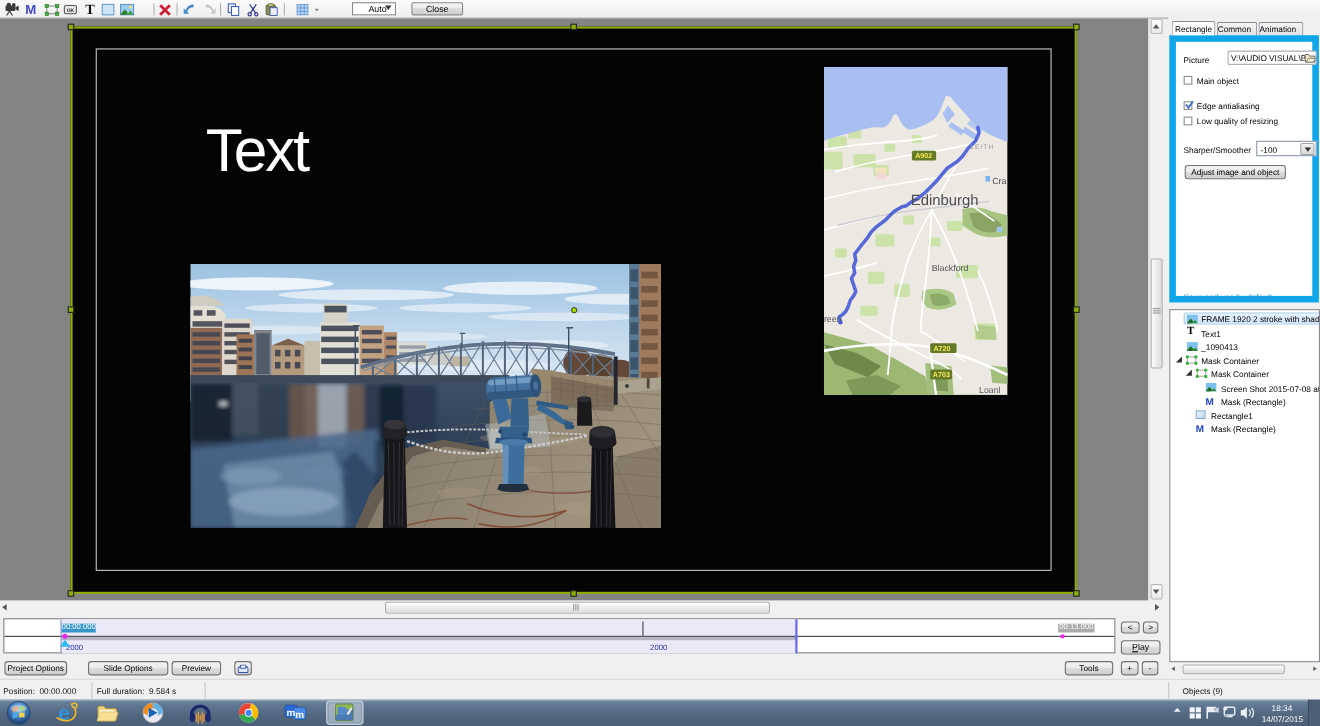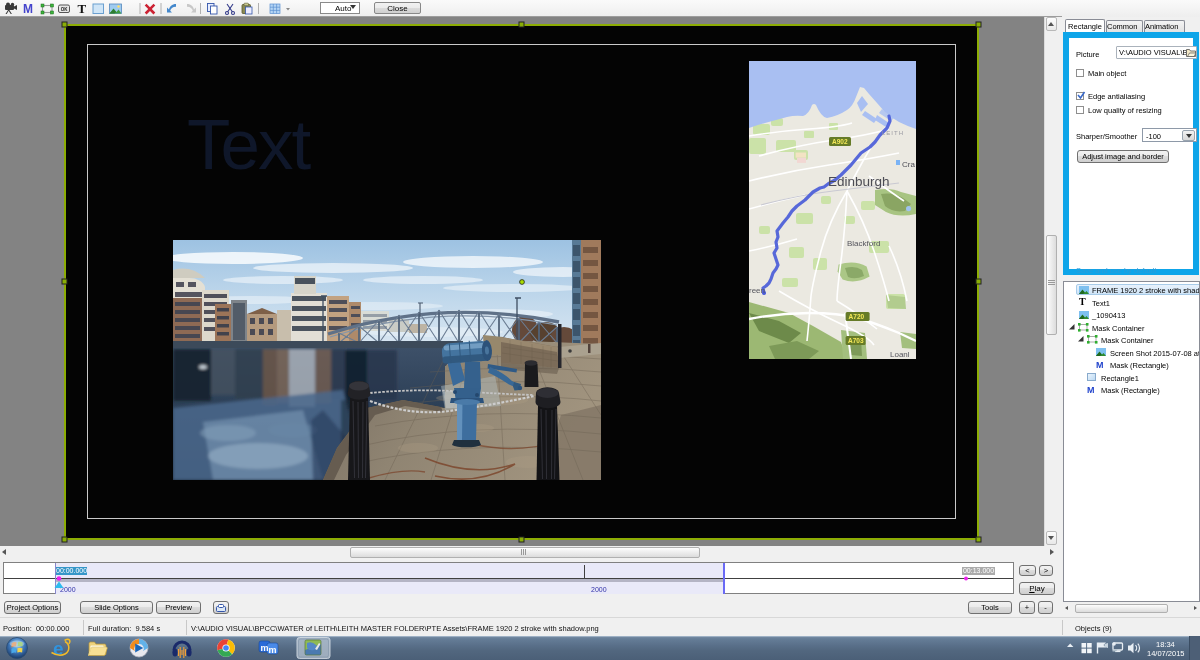--- a/index.html
+++ b/index.html
@@ -91,21 +91,21 @@
 
   <div class="btn7" style="left:374px;top:2px;width:47px;height:12px;line-height:11px;font-size:8px;border-radius:2px;border-color:#888">Close</div>
 </div>
 
 <div class="abs" id="canvas" style="left:0;top:17px;width:1044px;height:529px;background:#838383;overflow:hidden">
 
   <div class="abs" style="left:64px;top:7px;width:915px;height:516px;background:#040404;border:2px solid #8dad05"></div>
 
   <div class="abs" style="left:87px;top:27px;width:869px;height:475px;border:1.5px solid #c9c9c9"></div>
 
-  <div class="abs" style="left:187px;top:87px;color:#0f172a;font-size:71px;letter-spacing:-2px">Text</div>
+  <div class="abs" style="left:187px;top:87px;color:#ffffff;font-size:55px;letter-spacing:-2px">Text</div>
 
   <svg class="abs" id="photo" style="left:173px;top:223px" width="428" height="240" viewBox="0 0 428 240">
     <defs>
       <linearGradient id="sky" x1="0" y1="0" x2="0" y2="1">
           <stop offset="0" stop-color="#9dc2e2"></stop>
           <stop offset=".5" stop-color="#c2d9ec"></stop>
           <stop offset="1" stop-color="#e2ecf4"></stop>
         </linearGradient>
       <linearGradient id="wat" x1="0" y1="0" x2="0" y2="1">
           <stop offset="0" stop-color="#3d5068"></stop>
@@ -543,21 +543,20 @@
   <div class="btn7" style="left:968px;top:4px;width:44px;height:13px;line-height:12px">Tools</div>
   <div class="btn7" style="left:1019px;top:4px;width:16px;height:13px;line-height:12px">+</div>
   <div class="btn7" style="left:1038px;top:4px;width:15px;height:13px;line-height:12px">-</div>
 </div>
 
 <div class="abs" id="statusbar" style="left:0;top:617px;width:1200px;height:19px;background:#f0f0f0;border-top:1px solid #d8d8d8;font-size:7.5px;color:#111">
   <div class="abs" style="left:3px;top:6px">Position:&nbsp; 00:00.000</div>
   <div class="abs" style="left:83px;top:2px;width:1px;height:15px;background:#c8c8c8"></div>
   <div class="abs" style="left:88px;top:6px">Full duration:&nbsp; 9.584 s</div>
   <div class="abs" style="left:186px;top:2px;width:1px;height:15px;background:#c8c8c8"></div>
-  <div class="abs" style="left:191px;top:6px">V:\AUDIO VISUAL\BPCC\WATER of LEITH\LEITH MASTER FOLDER\PTE Assets\FRAME 1920 2 stroke with shadow.png</div>
   <div class="abs" style="left:1062px;top:2px;width:1px;height:15px;background:#c8c8c8"></div>
   <div class="abs" style="left:1075px;top:6px">Objects (9)</div>
 </div>
 
 <div class="abs" id="rightpanel" style="left:1062px;top:17px;width:138px;height:600px;background:#f0f0f0;font-size:7.5px">
 
   <div class="abs" style="left:3px;top:2px;width:40px;height:13px;background:#fff;border:1px solid #898c95;border-bottom:none;border-radius:2px 2px 0 0;text-align:center;line-height:13px;z-index:3">Rectangle</div>
   <div class="abs" style="left:44px;top:3px;width:37px;height:12px;background:linear-gradient(180deg,#f4f4f4,#e2e2e2);border:1px solid #898c95;border-bottom:none;border-radius:2px 2px 0 0;line-height:12px">Common</div>
   <div class="abs" style="left:82px;top:3px;width:41px;height:12px;background:linear-gradient(180deg,#f4f4f4,#e2e2e2);border:1px solid #898c95;border-bottom:none;border-radius:2px 2px 0 0;line-height:12px">Animation</div>
 
@@ -576,21 +575,21 @@
       </svg>
     <div class="abs" style="left:19px;top:54px">Edge antialiasing</div>
     <div class="abs" style="left:7px;top:68px;width:8px;height:8px;background:#fff;border:1px solid #8e8e8e"></div>
     <div class="abs" style="left:19px;top:68px">Low quality of resizing</div>
     <div class="abs" style="left:7px;top:94px">Sharper/Smoother</div>
     <div class="abs" style="left:73px;top:90px;width:55px;height:14px;background:#fff;border:1px solid #8e99a8">
       <span style="position:absolute;left:3px;top:3px">-100</span>
       <div class="abs" style="right:1px;top:1px;width:13px;height:10.5px;background:linear-gradient(180deg,#f2f2f2,#d8d8d8);border:1px solid #9aa5b0;border-radius:2px"></div>
       <div class="abs" style="right:4.5px;top:4.5px;width:0;height:0;border-left:3px solid transparent;border-right:3px solid transparent;border-top:4px solid #333"></div>
     </div>
-    <div class="btn7" style="left:8px;top:112px;width:92px;height:13px;line-height:12px">Adjust image and border</div>
+    <div class="btn7" style="left:8px;top:112px;width:92px;height:13px;line-height:12px">Adjust image and object</div>
     <div class="abs" style="left:7px;top:228px;color:#2e9bd6">Save and use by default</div>
   </div>
 
   <div class="abs" style="left:1px;top:264px;width:137px;height:321px;background:#fff;border:1px solid #898c95;overflow:hidden" id="objbox">
     <div class="abs" style="left:12px;top:2px;width:200px;height:11px;background:linear-gradient(180deg,#e8f2fc,#cfe4f7);border:1px solid #a8cbe8;border-radius:2px"></div>
     <svg class="abs" style="left:15px;top:3.5px" width="10" height="8">
         <rect width="10" height="8" fill="#7ec0f0"></rect>
         <path d="M0 8l3.5-4.5 2.5 3 1.5-1.5L10 8z" fill="#2e8b2e"></path>
         <path d="M0 8l3.5-4 2 2.5L4 8z" fill="#206820"></path>
       </svg>

